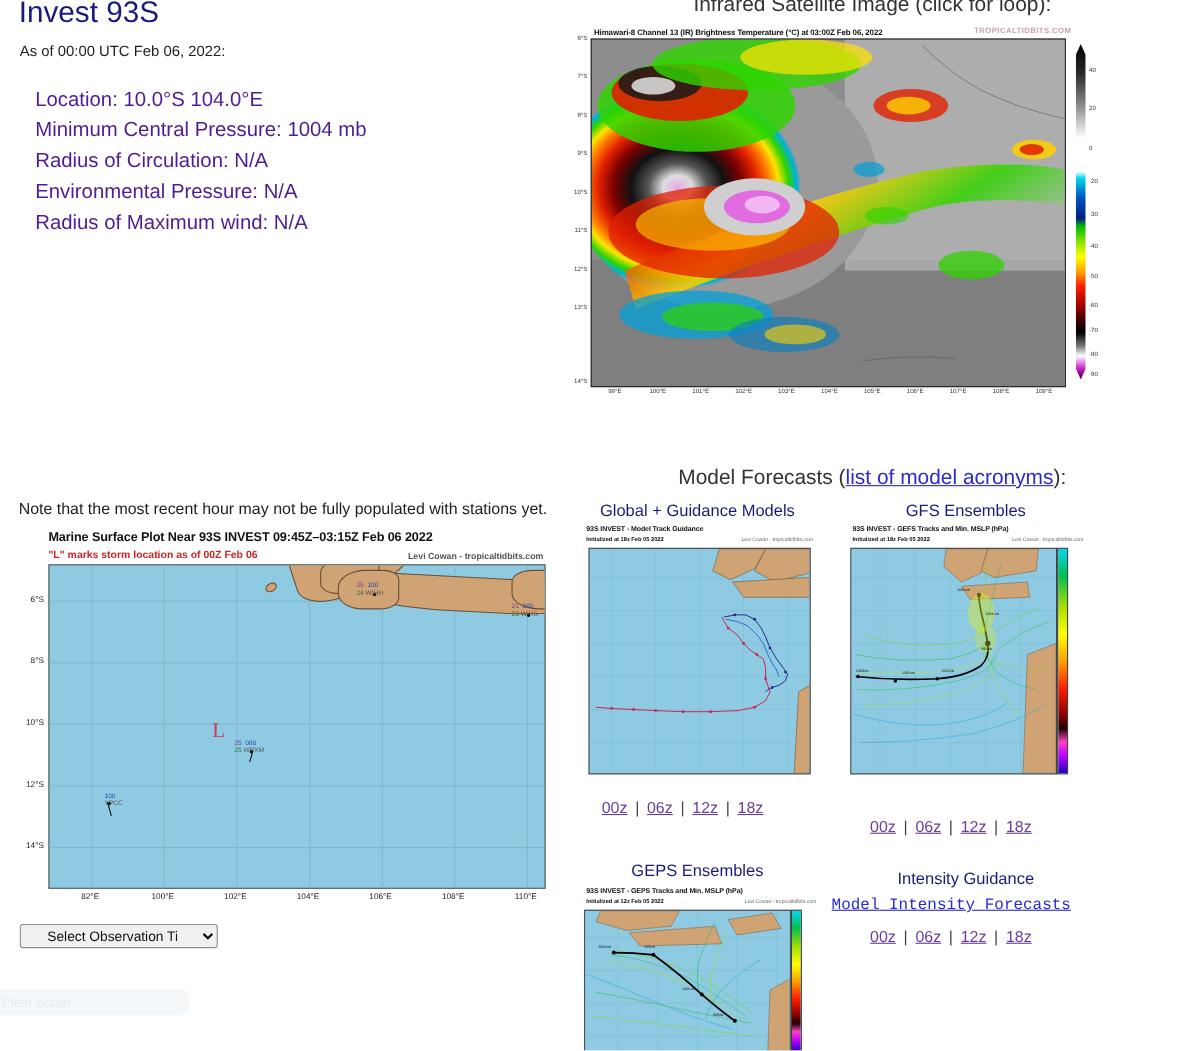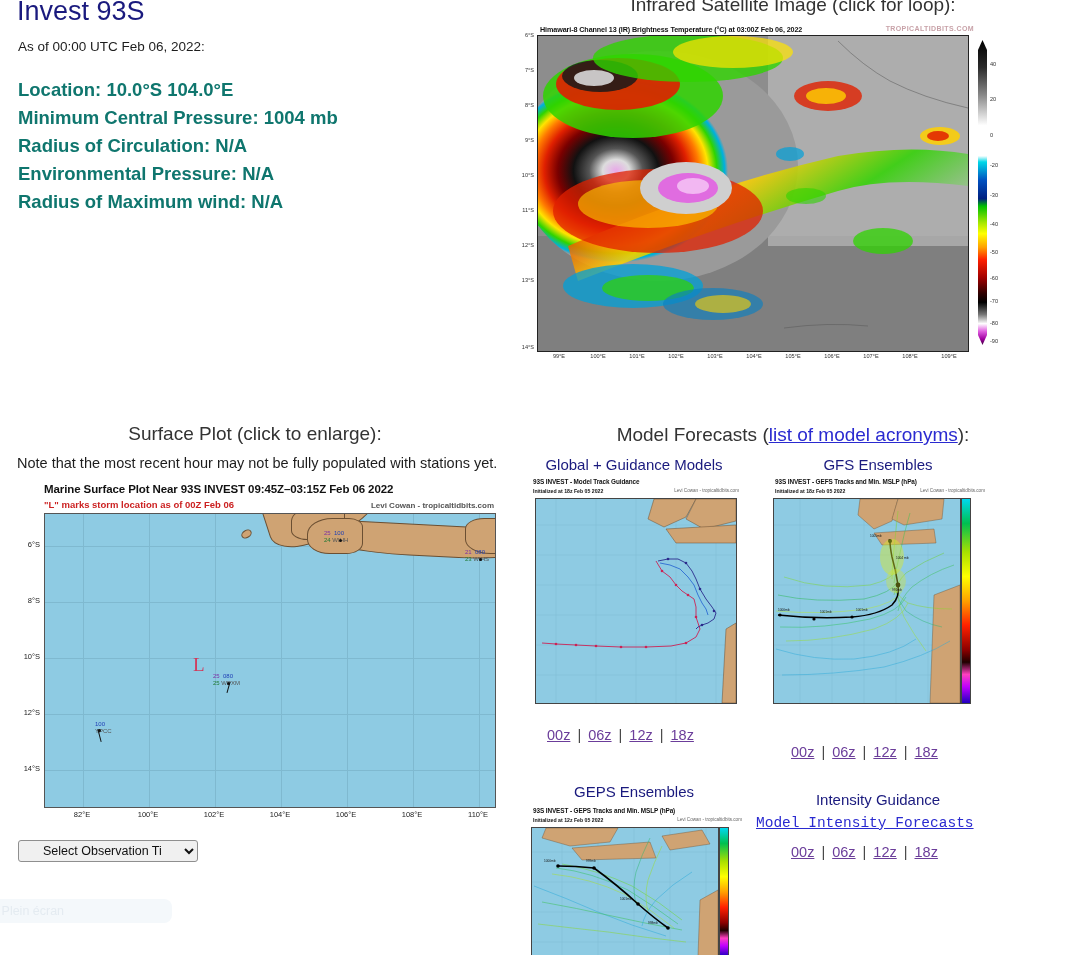--- a/index.html
+++ b/index.html
@@ -11,21 +11,21 @@
   }
   .page{position:relative;width:1076px;height:955px;}
 
   
   .col-left{position:absolute;left:0;top:0;width:510px;height:955px;}
   .title{
     position:absolute;left:17px;top:-4px;
     font-size:27px;color:#1a1a7e;font-weight:400;letter-spacing:0px;
   }
   .asof{position:absolute;left:18px;top:39px;font-size:13.5px;color:#1d1d1d;}
-  .stats{position:absolute;left:18px;top:76px;font-size:18.5px;line-height:28px;color:#0f766e;font-weight:bold;}
+  .stats{position:absolute;left:32px;top:76px;font-size:18.5px;line-height:28px;color:#4c1d95;}
 
   
   .sp-heading{position:absolute;left:0;top:423px;width:510px;text-align:center;font-size:19px;color:#333;}
   .sp-note{position:absolute;left:17px;top:455px;font-size:14.5px;color:#1d1d1d;}
 
   .sp-img{position:absolute;left:18px;top:480px;width:480px;height:352px;background:#fff;}
   .sp-t1{position:absolute;left:26px;top:3px;font-size:11.5px;font-weight:bold;color:#111;letter-spacing:-.1px;}
   .sp-t2{position:absolute;left:26px;top:19px;font-size:9.5px;font-weight:bold;color:#cc2222;}
   .sp-cred{position:absolute;right:4px;top:21px;font-size:8px;color:#555;font-weight:bold;}
 
@@ -99,21 +99,20 @@
     <div class="asof">As of 00:00 UTC Feb 06, 2022:</div>
 
     <div class="stats">
       <div>Location: 10.0°S 104.0°E</div>
       <div>Minimum Central Pressure: 1004 mb</div>
       <div>Radius of Circulation: N/A</div>
       <div>Environmental Pressure: N/A</div>
       <div>Radius of Maximum wind: N/A</div>
     </div>
 
-    <div class="sp-heading">Surface Plot (click to enlarge):</div>
     <div class="sp-note">Note that the most recent hour may not be fully populated with stations yet.</div>
 
     <div class="sp-img">
       <div class="sp-t1">Marine Surface Plot Near 93S INVEST 09:45Z–03:15Z Feb 06 2022</div>
       <div class="sp-t2">"L" marks storm location as of 00Z Feb 06</div>
       <div class="sp-cred">Levi Cowan - tropicaltidbits.com</div>
 
       <div class="sp-map">
 
         <div class="gl-v" style="left:38px"></div>

